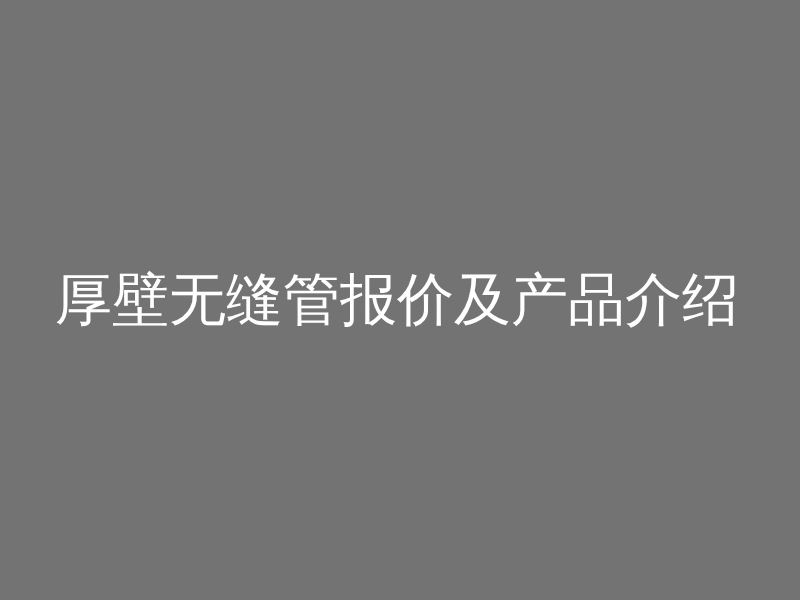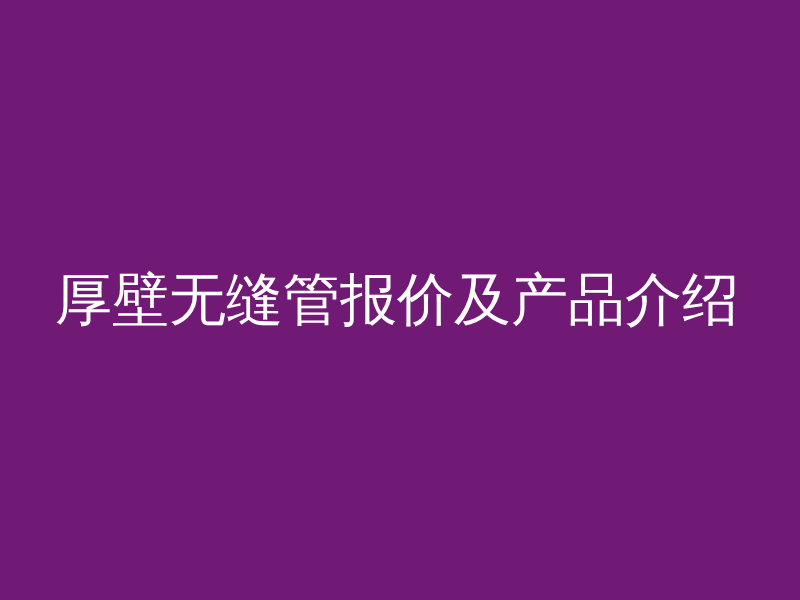--- a/index.html
+++ b/index.html
@@ -14,21 +14,21 @@
     overflow: hidden;
     font-family: "Liberation Sans", "DejaVu Sans", sans-serif;
   }
 
   
   .banner-canvas {
     position: relative;
     box-sizing: border-box;
     width: 800px;
     height: 600px;
-    background-color: #701a75;
+    background-color: #737373;
     overflow: hidden;
   }
 
   
   .headline-block {
     position: absolute;
     left: 0;
     top: 0;
     width: 800px;
     height: 600px;

